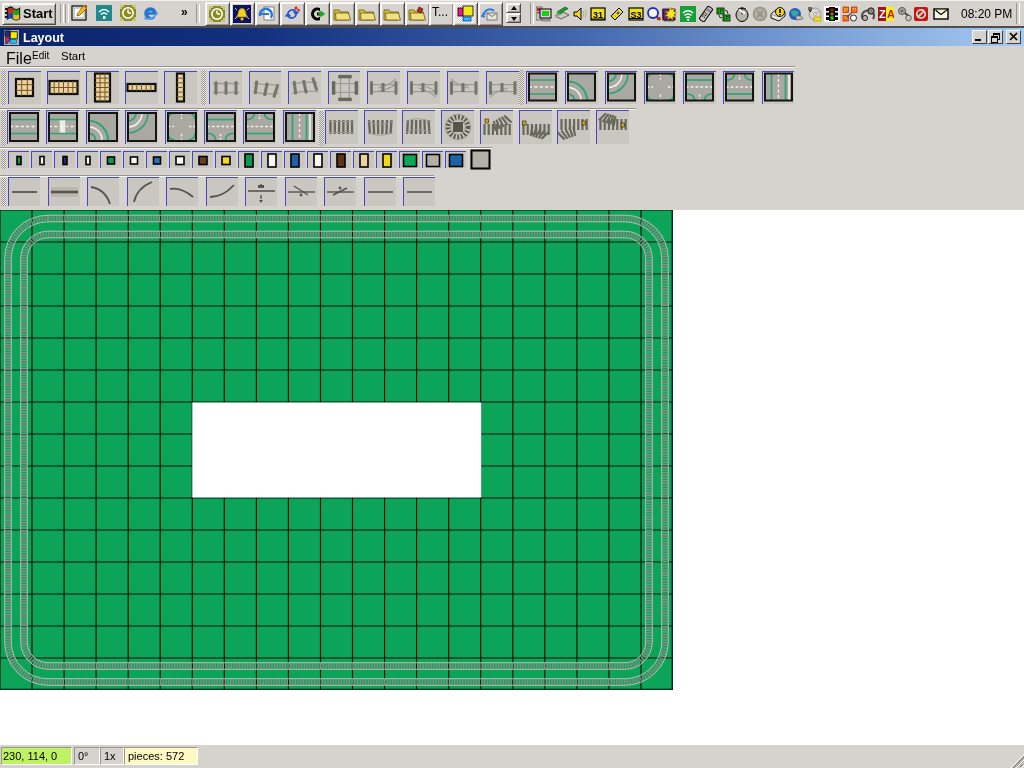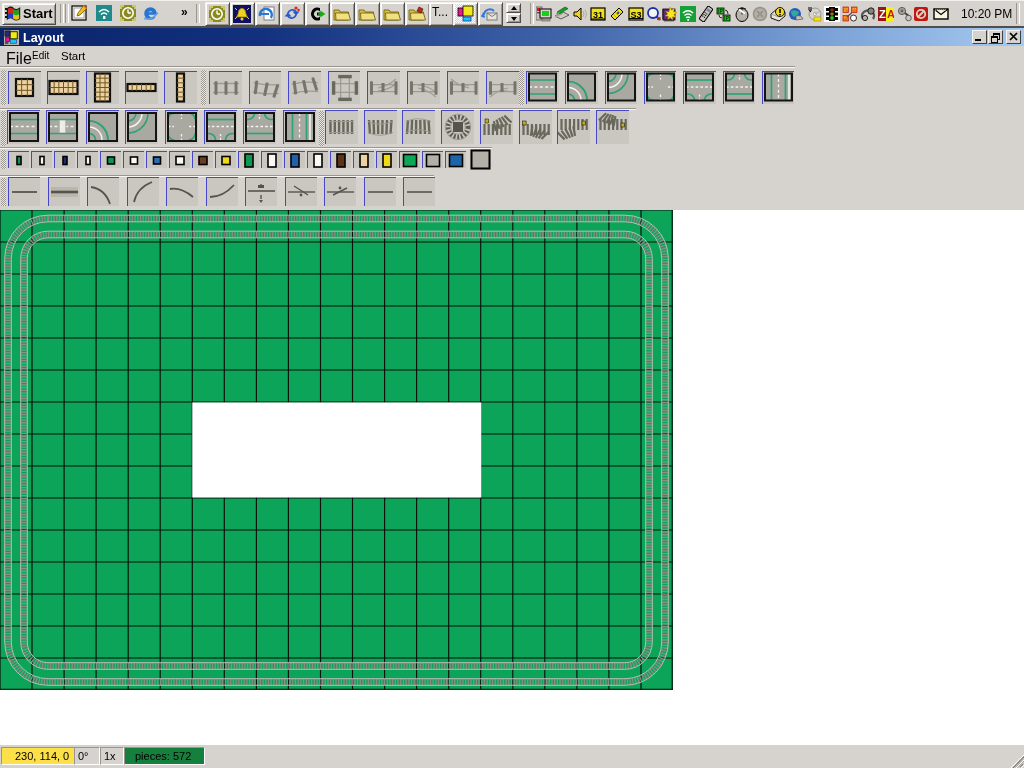--- a/index.html
+++ b/index.html
@@ -290,21 +290,21 @@
 <svg class="a" style="left:914px;top:6px" width="16" height="16" viewBox="0 0 16 16">
     <rect x="0" y="1" width="14" height="14" rx="2" fill="#c01810"></rect>
     <circle cx="7" cy="8" r="4.2" fill="none" stroke="#d8d4cc" stroke-width="1.8"></circle>
     <path d="M3.5 11.5 L10.5 4.5" stroke="#d8d4cc" stroke-width="1.8"></path>
   </svg>
 <svg class="a" style="left:933px;top:6px" width="16" height="16" viewBox="0 0 16 16">
     <rect x="1" y="3" width="14" height="10" fill="#f8f4e0" stroke="#000" stroke-width="1.4"></rect>
     <path d="M1 3 l7 5.5 7 -5.5" fill="none" stroke="#000" stroke-width="1.2"></path>
     <path d="M2 4 h12" stroke="#d8d060" stroke-width="1" stroke-dasharray="1 1"></path>
   </svg>
-<span class="a" style="left:961px;top:7px;font-size:12px;color:#000;">10:20 PM</span>
+<span class="a" style="left:961px;top:7px;font-size:12px;color:#000;">08:20 PM</span>
 <div class="a" style="left:0;top:28px;width:1024px;height:18px;background:linear-gradient(90deg,#0a246a 0%,#12307e 25%,#4064aa 55%,#7aa0d6 80%,#a6caf0 100%);"></div>
 <svg class="a" style="left:4px;top:30px" width="15" height="15" viewBox="0 0 17 17">
 <rect x="0" y="0" width="17" height="17" fill="#b8b4ac"></rect>
 <rect x="1" y="1" width="6" height="6" fill="#28288a" stroke="#000" stroke-width="0.7"></rect>
 <rect x="2" y="8" width="4" height="5" fill="#e8189a" stroke="#000" stroke-width="0.7"></rect>
 <rect x="7" y="2" width="8" height="8" fill="#f0ea10" stroke="#000" stroke-width="0.9"></rect>
 <rect x="7" y="11" width="7" height="4" fill="#18c8e8" stroke="#1830c0" stroke-width="0.7"></rect>
 <rect x="1" y="13" width="4" height="3" fill="#55524c"></rect>
   </svg>
 <span class="a" style="left:23px;top:31px;font-size:12.5px;font-weight:bold;color:#fff;">Layout</span>
@@ -913,15 +913,15 @@
       <path d="M14 1 L1 14" transform="translate(1.5 1.5)"></path>
       <path d="M14 6 L6 14" transform="translate(1 1)"></path>
       <path d="M14 11 L11 14" transform="translate(0.5 0.5)"></path>
     </g>
     <g stroke="#fff" stroke-width="1.2">
       <path d="M15 2 L2 15"></path>
       <path d="M15 7 L7 15"></path>
       <path d="M15 12 L12 15"></path>
     </g>
   </svg>
-<div class="a sunk" style="left:1px;top:747px;width:68px;height:16px;background:#fde047;font-size:11px;color:#000;padding-left:13px;line-height:16px;">230, 114, 0</div>
+<div class="a sunk" style="left:1px;top:747px;width:68px;height:16px;background:#bef264;font-size:11px;color:#000;padding-left:1px;line-height:16px;">230, 114, 0</div>
 <div class="a sunk" style="left:74px;top:747px;width:21px;height:16px;background:#d6d3ce;font-size:11px;color:#000;padding-left:3px;line-height:16px;">0°</div>
 <div class="a sunk" style="left:100px;top:747px;width:19px;height:16px;background:#d6d3ce;font-size:11px;color:#000;padding-left:3px;line-height:16px;">1x</div>
-<div class="a sunk" style="left:124px;top:747px;width:69px;height:16px;background:#15803d;font-size:11px;color:#000;padding-left:10px;line-height:16px;">pieces: 572</div>
+<div class="a sunk" style="left:124px;top:747px;width:69px;height:16px;background:#fef9c3;font-size:11px;color:#000;padding-left:3px;line-height:16px;">pieces: 572</div>
 </body></html>

